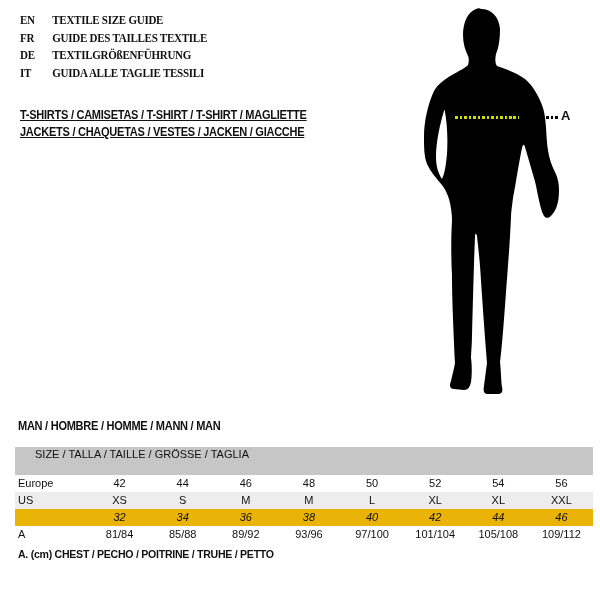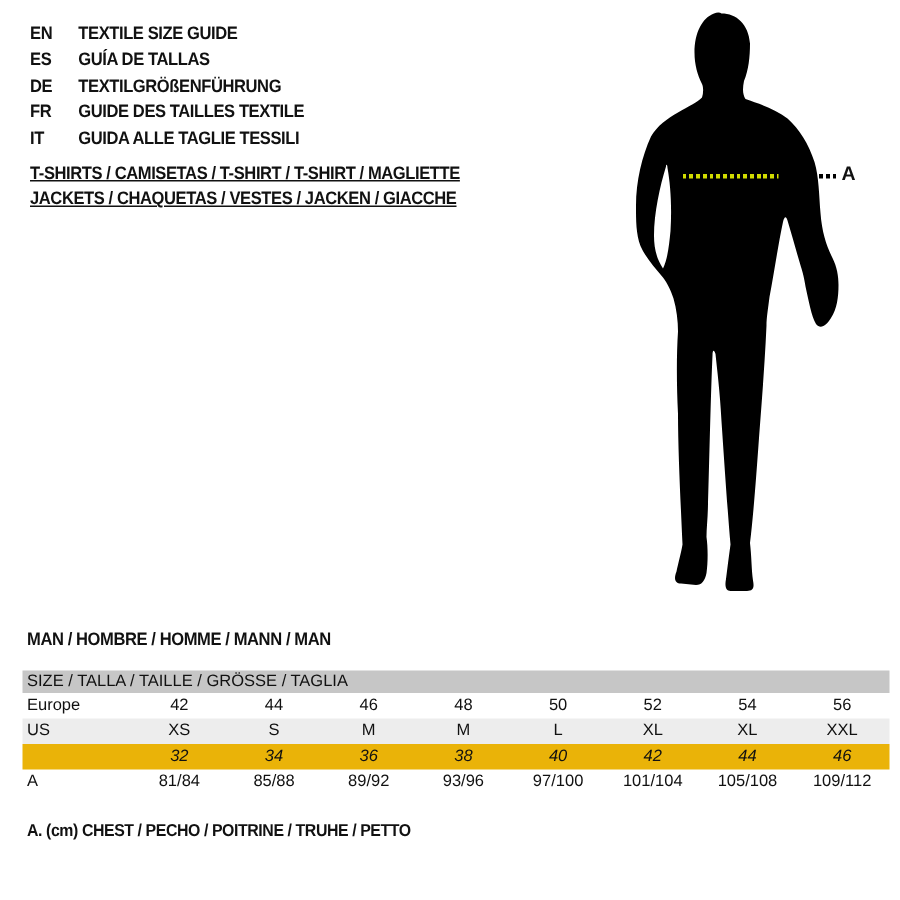--- a/index.html
+++ b/index.html
@@ -7,39 +7,39 @@
     width:600px;height:600px;background:#ffffff;
     font-family:"Liberation Sans", sans-serif;color:#111;
     position:relative;overflow:hidden;
   }
   .stage{position:absolute;left:0;top:0;width:600px;height:600px;}
 
   .condensed{transform:scaleX(0.92);transform-origin:0 50%;letter-spacing:-0.3px;white-space:nowrap;display:inline-block;}
 
   
   .lang-list{position:absolute;left:20px;top:13px;}
-  .lang-row{display:flex;height:17.5px;align-items:center;font-size:12px;font-weight:bold;}
+  .lang-row{display:flex;height:17.5px;font-size:12px;font-weight:bold;font-family:Liberation Serif, serif;}
   .lang-code{width:35px;flex:0 0 35px;}
 
   
   .categories{position:absolute;left:20px;top:106px;font-size:12px;font-weight:bold;text-decoration:underline;}
   .categories .cat-line{height:17.5px;display:flex;align-items:center;}
 
   
   .figure-svg{position:absolute;left:405px;top:0px;}
   .dash-yellow{position:absolute;left:455px;top:116px;width:64px;height:3px;}
   .dash-black{position:absolute;left:546px;top:116px;width:12px;height:3px;}
   .measure-a{position:absolute;left:561px;top:108px;font-size:13px;font-weight:bold;}
 
   
   .section-title{position:absolute;left:18px;top:419px;font-size:12px;font-weight:bold;}
 
   
   .size-table{position:absolute;left:15px;top:447px;width:578px;font-size:11px;}
-  .st-header{height:15px;line-height:15px;padding-left:3px;}
+  .st-header{height:28px;line-height:15px;padding-left:20px;}
   .st-row{display:flex;height:17px;line-height:17px;}
   .st-label{width:70px;flex:0 0 70px;padding-left:3px;}
   .st-cell{flex:1;text-align:center;}
 
   
   .footnote{position:absolute;left:18px;top:548px;font-size:11.5px;font-weight:bold;}
 </style>
 </head>
 <body>
 
@@ -47,34 +47,28 @@
 
   <div class="lang-list">
       <div class="lang-row">
         <span class="condensed" style="display: flex;">
           <span class="lang-code">EN</span>
           <span>TEXTILE SIZE GUIDE</span>
         </span>
       </div>
       <div class="lang-row">
         <span class="condensed" style="display: flex;">
-          <span class="lang-code">ES</span>
-          <span>GUÍA DE TALLAS</span>
+          <span class="lang-code">FR</span>
+          <span>GUIDE DES TAILLES TEXTILE</span>
         </span>
       </div>
       <div class="lang-row">
         <span class="condensed" style="display: flex;">
           <span class="lang-code">DE</span>
           <span>TEXTILGRÖßENFÜHRUNG</span>
-        </span>
-      </div>
-      <div class="lang-row">
-        <span class="condensed" style="display: flex;">
-          <span class="lang-code">FR</span>
-          <span>GUIDE DES TAILLES TEXTILE</span>
         </span>
       </div>
       <div class="lang-row">
         <span class="condensed" style="display: flex;">
           <span class="lang-code">IT</span>
           <span>GUIDA ALLE TAGLIE TESSILI</span>
         </span>
       </div>
     </div>
 

